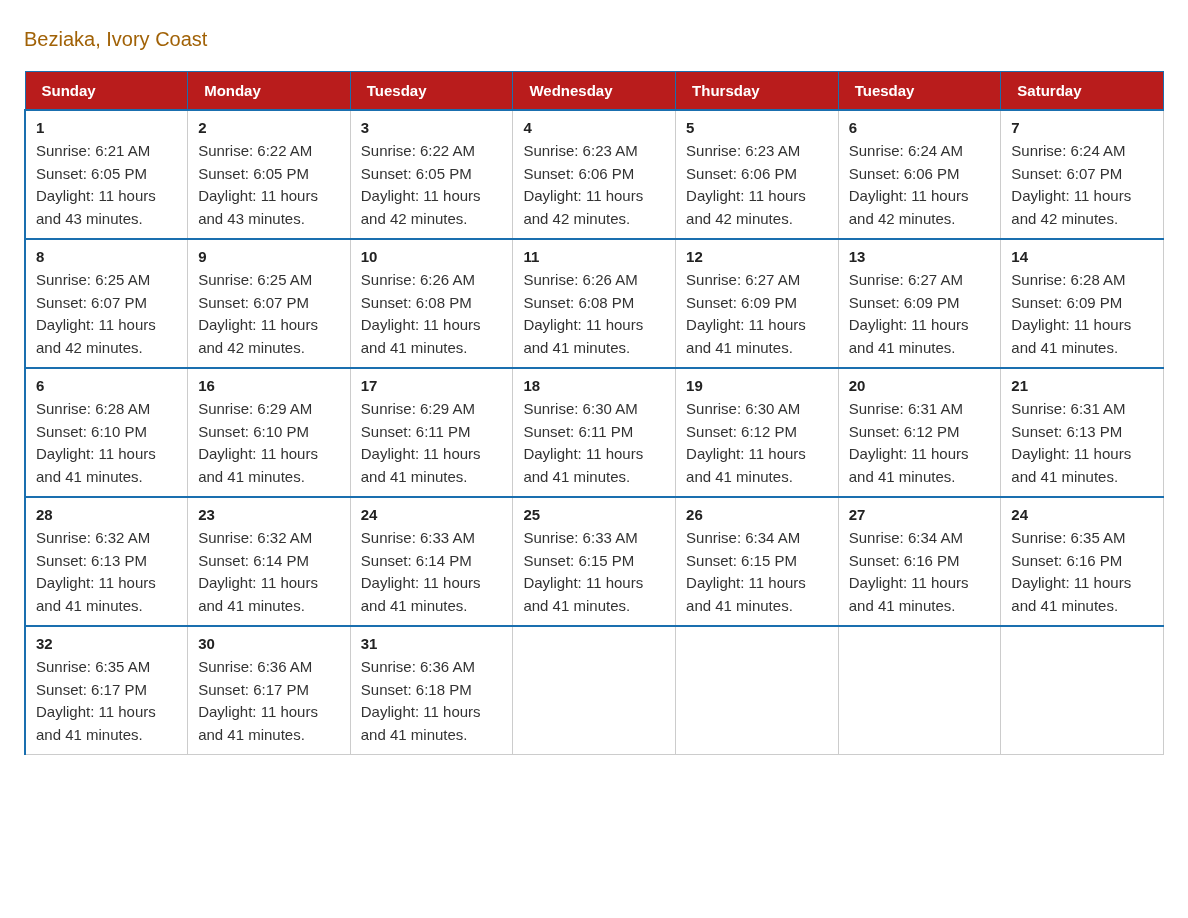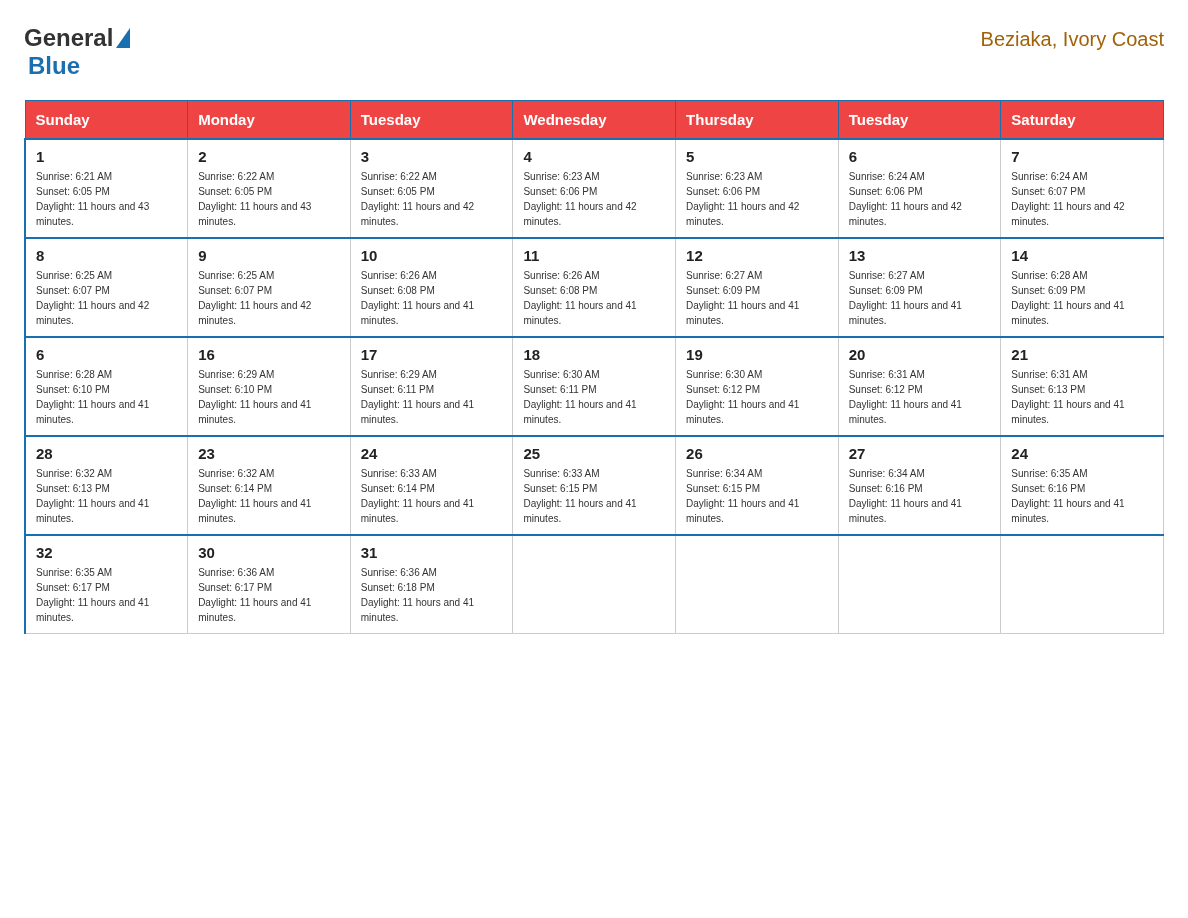--- a/index.html
+++ b/index.html
@@ -27,25 +27,25 @@
     .location {
       font-size: 20px;
       color: #a16207;
       margin-top: 4px;
     }
     .calendar {
       width: 100%;
       border-collapse: collapse;
     }
     .calendar thead tr th {
-      background: #ef4444;
+      background: #b91c1c;
       color: #fff;
       font-size: 15px;
       font-weight: bold;
-      padding: 10px 10px;
+      padding: 10px 16px;
       text-align: left;
       border: 1px solid #1a6faf;
     }
     .calendar tbody tr td {
       vertical-align: top;
       border: 1px solid #ccc;
       padding: 8px 10px;
       font-size: 12.5px;
       color: #333;
       width: 14.28%;
@@ -58,21 +58,21 @@
     .calendar tbody tr {
       border-top: 2px solid #1a6faf;
     }
     .day-number {
       font-size: 15px;
       font-weight: bold;
       margin-bottom: 4px;
       color: #222;
     }
     .day-info {
-      font-size: 10px;
+      font-size: 15px;
       color: #333;
       line-height: 1.5;
     }
     .empty-cell {
       background: #fff;
     }
     .logo-wrapper {
       display: flex;
       flex-direction: column;
       align-items: flex-start;
@@ -88,29 +88,20 @@
       border-left: 14px solid transparent;
       border-bottom: 20px solid #1a6faf;
       margin-left: 3px;
       vertical-align: bottom;
     }
   </style>
 </head>
 <body>
 
 <div class="header">
-  <div class="logo-wrapper">
-    <div class="logo-row">
-      <span style="font-size:24px;font-weight:bold;color:#333;">General</span>
-      <span class="logo-triangle"></span>
-    </div>
-    <div>
-      <span style="font-size:24px;font-weight:bold;color:#1a6faf;margin-left:4px;">Blue</span>
-    </div>
-  </div>
   <div class="title-area">
     <div class="location">Beziaka, Ivory Coast</div>
   </div>
 </div>
 
 <table class="calendar">
   <thead>
     <tr>
     <th>Sunday</th>
         <th>Monday</th>

